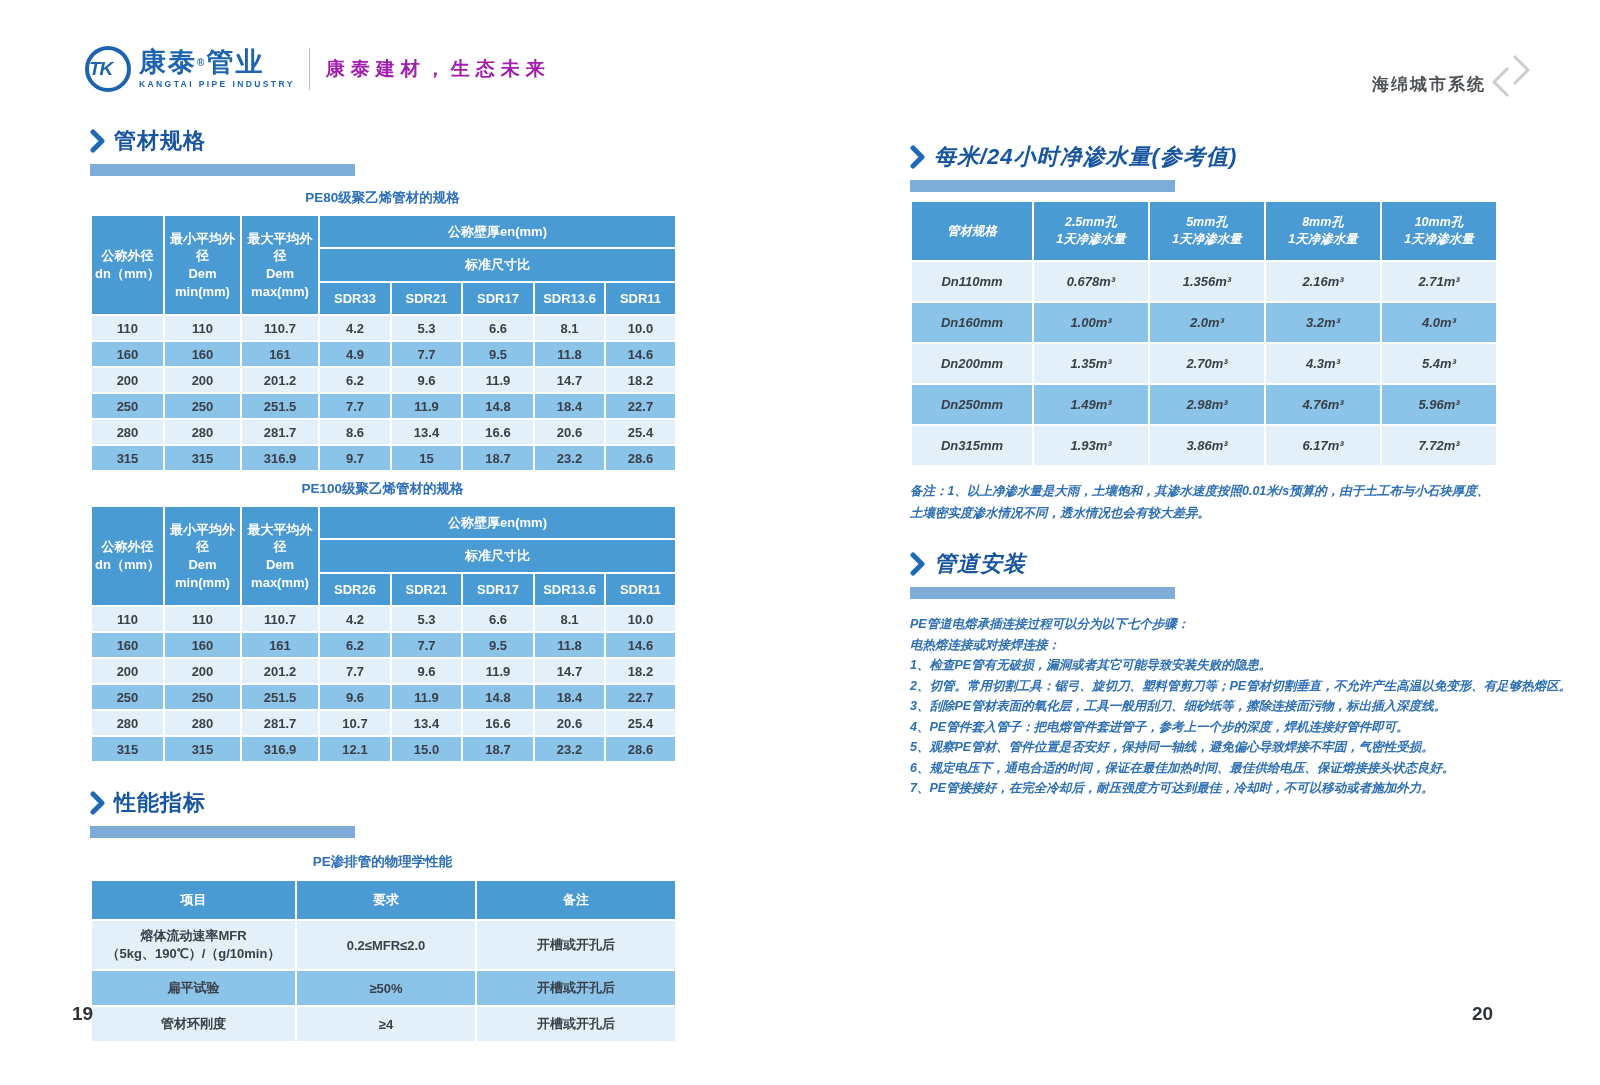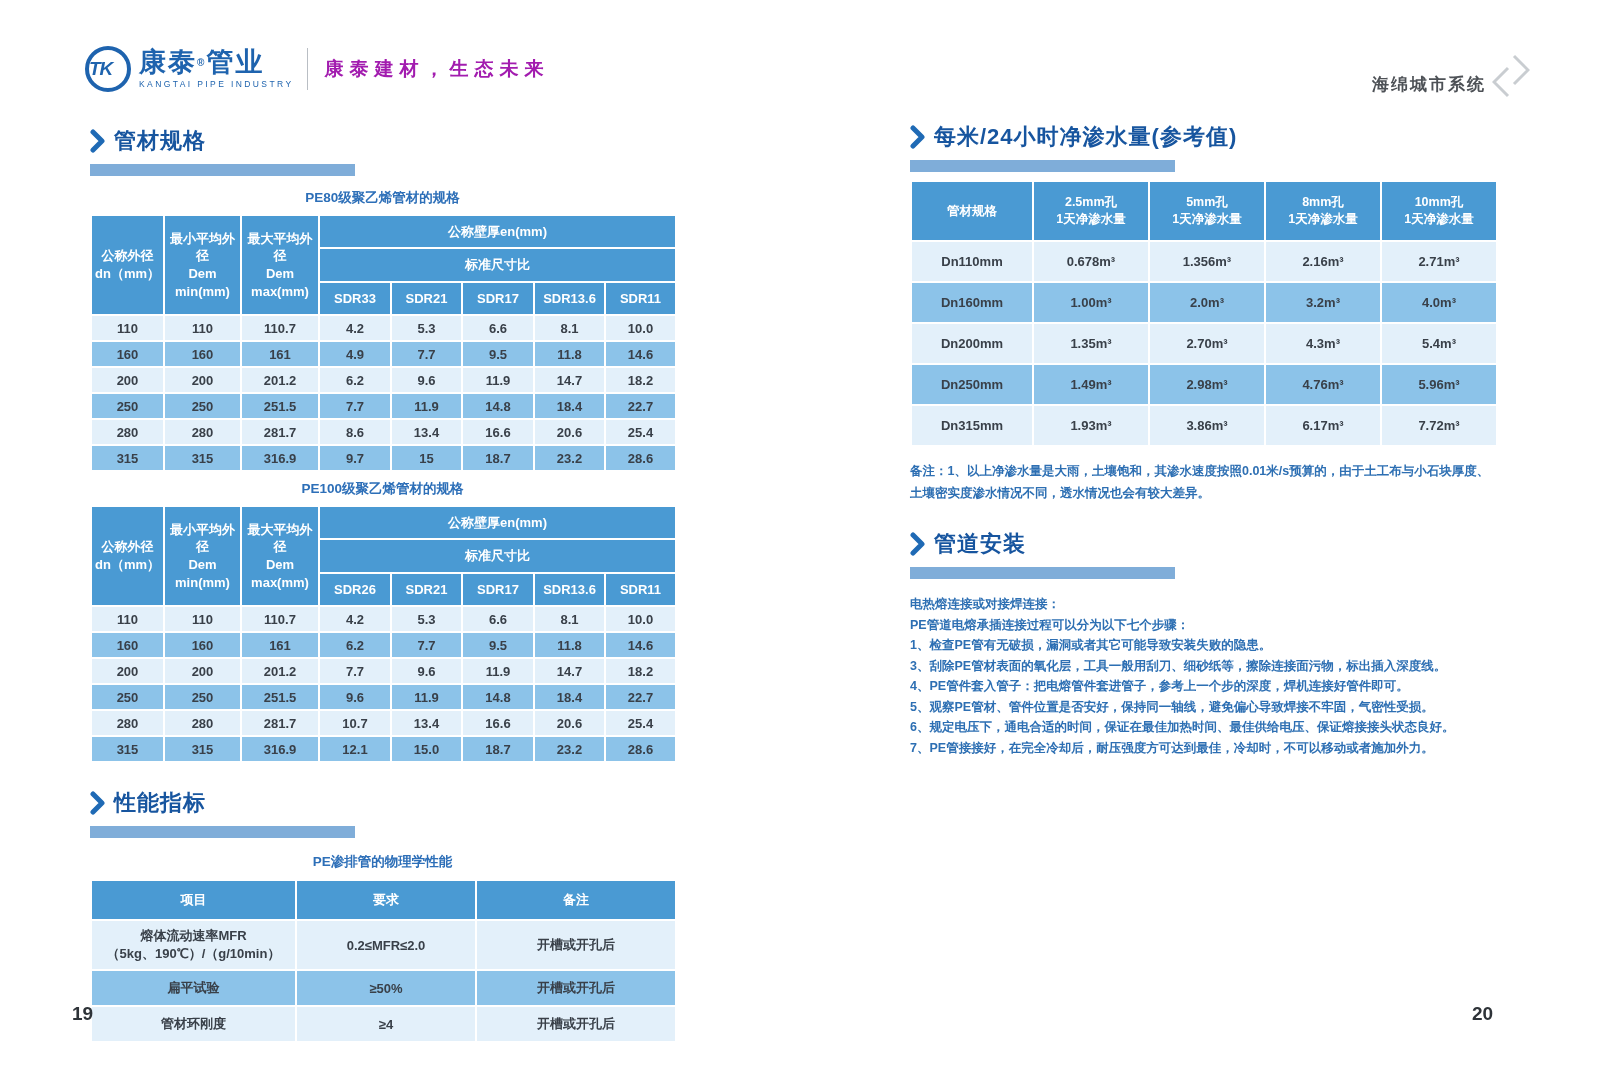--- a/index.html
+++ b/index.html
@@ -5,21 +5,21 @@
   * { margin:0; padding:0; box-sizing:border-box; }
   html,body { width:1600px; height:1085px; background:#ffffff; font-family:"Liberation Sans", sans-serif; overflow:hidden; }
   .page { position:relative; width:1600px; height:1085px; background:#fff; }
 
   
   .header-left { position:absolute; left:85px; top:46px; display:flex; align-items:center; }
   .logo-circle { width:46px; height:46px; border:4px solid #1e63ae; border-radius:50%; display:flex; align-items:center; color:#1e63ae; font-weight:bold; font-style:italic; font-size:19px; letter-spacing:-1px; }
   .brand-block { margin-left:8px; }
   .brand-cn { color:#1e63ae; font-weight:bold; font-size:27px; line-height:27px; letter-spacing:2px; }
   .brand-reg { font-size:10px; vertical-align:top; color:#1e63ae; font-weight:bold; }
-  .brand-en { color:#1e63ae; font-size:8.5px; font-weight:normal; letter-spacing:2.4px; margin-top:3px; }
+  .brand-en { color:#1e63ae; font-size:8.5px; font-weight:bold; letter-spacing:2.4px; margin-top:3px; }
   .hdr-divider { width:1px; height:42px; background:#b9bec4; margin:0 16px 0 14px; }
   .tagline { color:#a21caf; font-weight:bold; font-size:19px; letter-spacing:6px; }
   .header-right { position:absolute; top:52px; right:70px; display:flex; align-items:center; gap:6px; }
   .hdr-right-label { color:#4d5156; font-weight:bold; font-size:17px; letter-spacing:2px; margin-top:14px; }
 
   
   .section-head { display:flex; align-items:center; gap:9px; height:28px; }
   .section-title { font-size:22px; font-weight:bold; color:#17559f; letter-spacing:1px; }
   .bar { height:12px; width:265px; background:#7fadd9; margin-top:9px; }
   .tbl-title { text-align:center; color:#2d6fb8; font-weight:bold; font-size:13.5px; }
@@ -31,21 +31,21 @@
   td { font-size:13px; font-weight:bold; color:#394049; }
   tbody tr:nth-child(odd)  td { background:#e3f0fa; }
   tbody tr:nth-child(even) td { background:#8cc3e9; }
 
   .spec thead tr.h1 { height:33px; }
   .spec thead tr.h2 { height:34px; }
   .spec thead tr.h3 { height:33px; }
   .spec tbody tr { height:26px; }
 
   .col-left  { position:absolute; left:90px;  top:127px; width:585px; }
-  .col-right { position:absolute; left:910px; top:123px; width:586px; }
+  .col-right { position:absolute; left:910px; top:143px; width:586px;font-style:italic; }
 
   .t1-title { margin:13px 0 7px; }
   .t2-title { margin:8px 0 7px; }
   .perf-title { margin:15px 0 8px; }
 
   .sec2 { margin-top:26px; }
 
   .perf thead tr { height:40px; }
   .perf tbody tr:nth-child(1) { height:50px; }
   .perf tbody tr:nth-child(2) { height:36px; }
@@ -420,23 +420,24 @@
 
     <div class="section-head sec2">
       <svg class="chev-icon" width="15" height="24" viewBox="0 0 15 24">
         <polyline points="3,3 12,12 3,21" fill="none" stroke="#1f6ab5" stroke-width="5" stroke-linecap="round" stroke-linejoin="round"></polyline>
       </svg>
       <span class="section-title">管道安装</span>
     </div>
     <div class="bar"></div>
 
     <div class="install">
+        <div class="install-line">PE管道电熔承插连接过程可以分为以下七个步骤：</div>
         <div class="install-line">电热熔连接或对接焊连接：</div>
-        <div class="install-line">PE管道电熔承插连接过程可以分为以下七个步骤：</div>
         <div class="install-line">1、检查PE管有无破损，漏洞或者其它可能导致安装失败的隐患。</div>
+        <div class="install-line">2、切管。常用切割工具：锯弓、旋切刀、塑料管剪刀等；PE管材切割垂直，不允许产生高温以免变形、有足够热熔区。</div>
         <div class="install-line">3、刮除PE管材表面的氧化层，工具一般用刮刀、细砂纸等，擦除连接面污物，标出插入深度线。</div>
         <div class="install-line">4、PE管件套入管子：把电熔管件套进管子，参考上一个步的深度，焊机连接好管件即可。</div>
         <div class="install-line">5、观察PE管材、管件位置是否安好，保持同一轴线，避免偏心导致焊接不牢固，气密性受损。</div>
         <div class="install-line">6、规定电压下，通电合适的时间，保证在最佳加热时间、最佳供给电压、保证熔接接头状态良好。</div>
         <div class="install-line">7、PE管接接好，在完全冷却后，耐压强度方可达到最佳，冷却时，不可以移动或者施加外力。</div>
       </div>
   </div>
 
   <div class="page-num left">19</div>
   <div class="page-num right">20</div>

